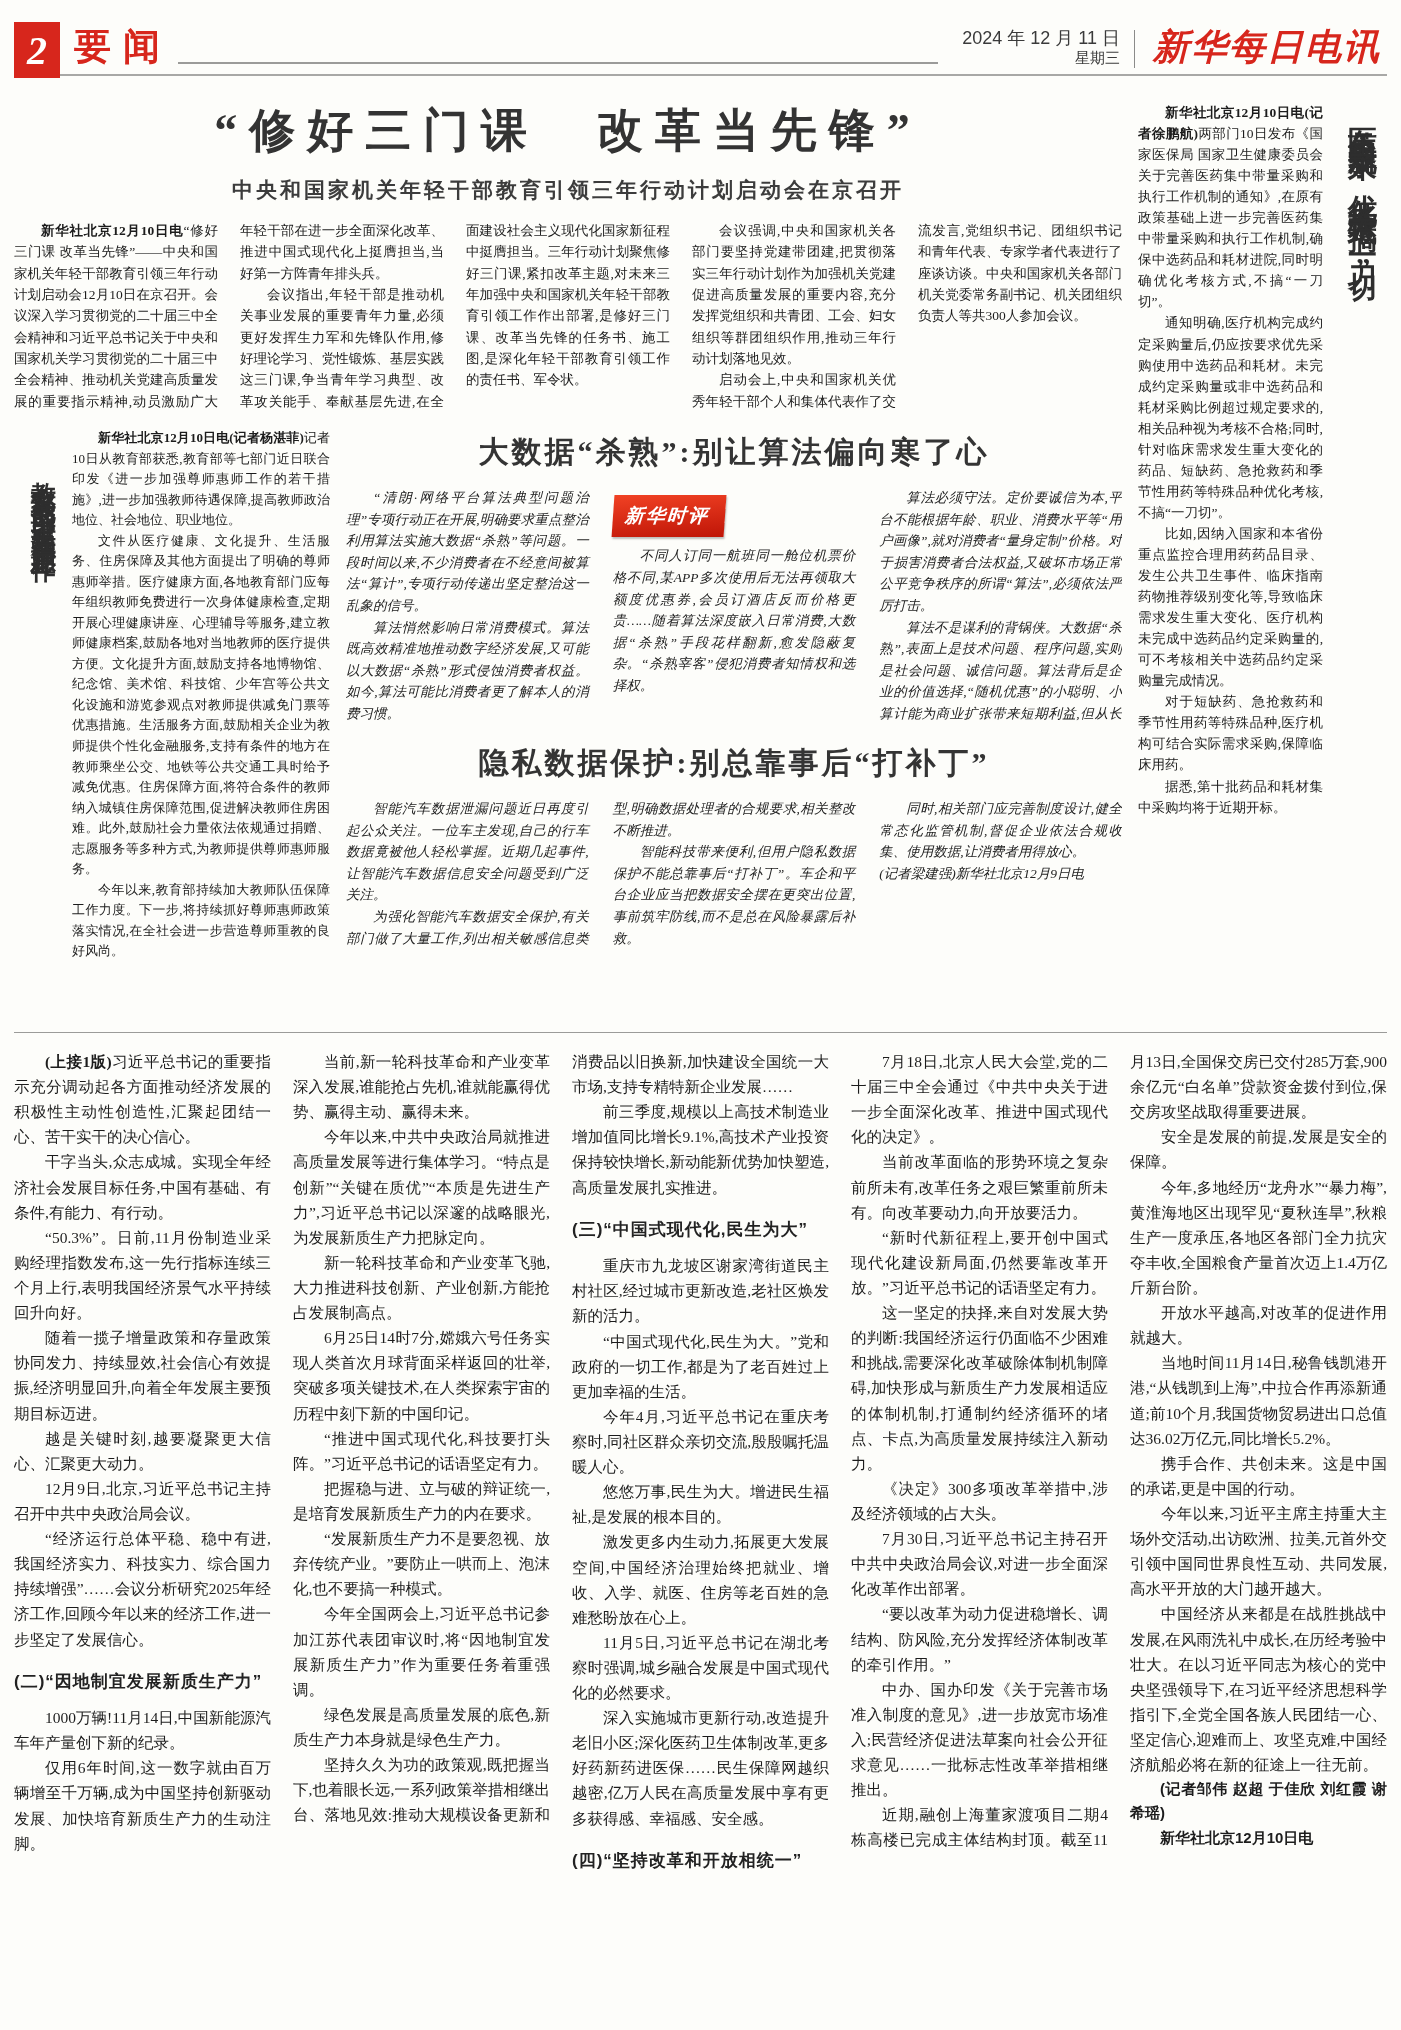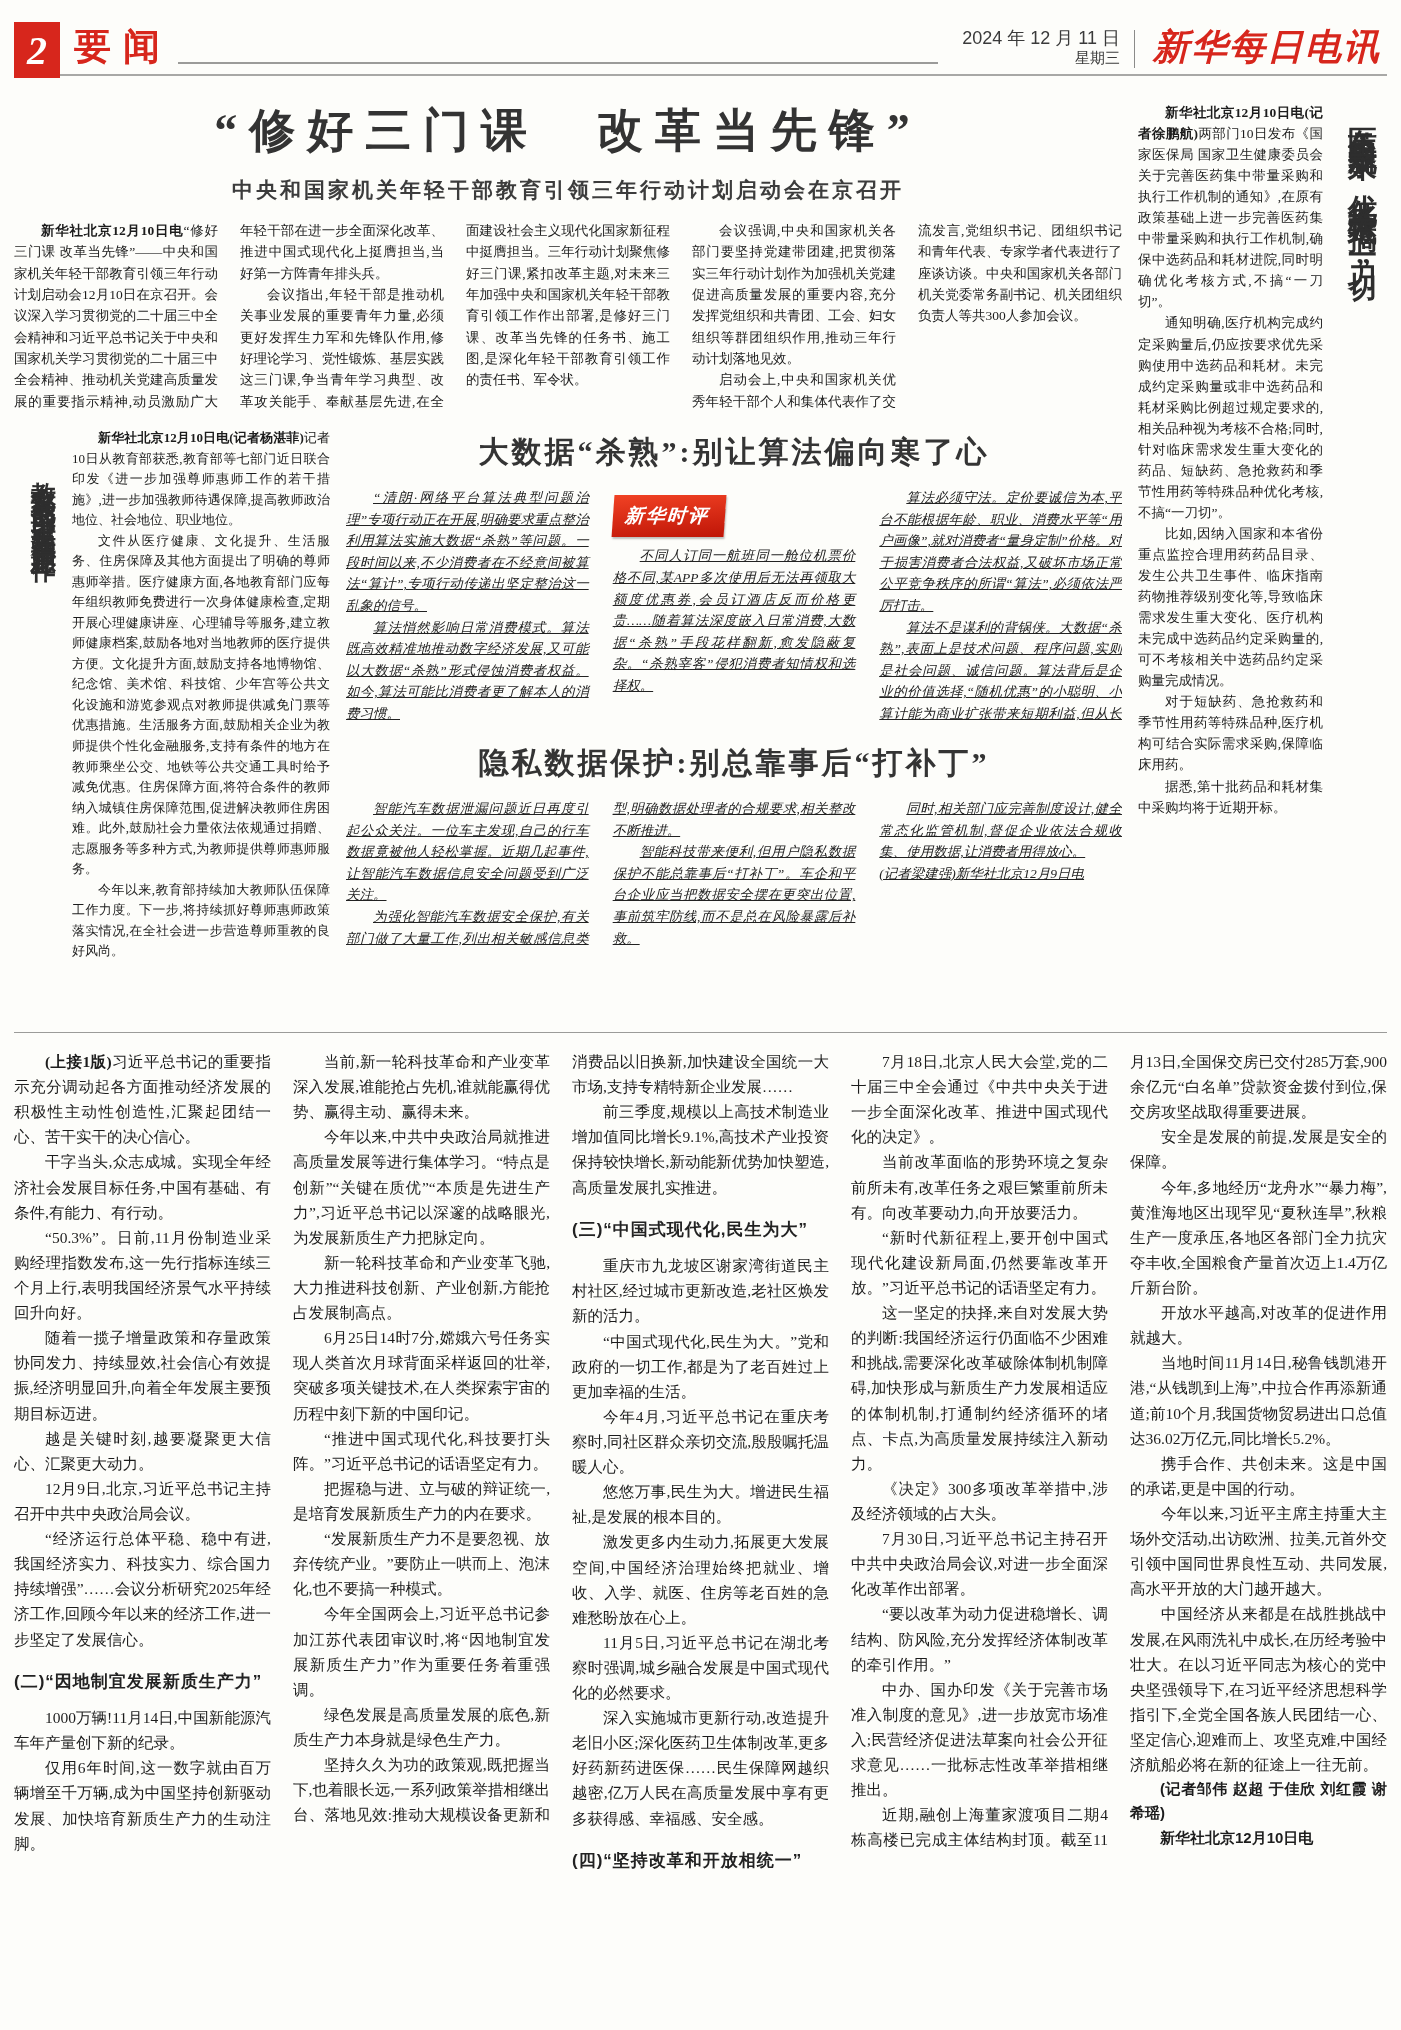--- a/index.html
+++ b/index.html
@@ -39,21 +39,21 @@
   .band { display:flex; gap:16px; margin-top:16px; }
   
   .edu { width:316px; display:flex; gap:12px; }
   .v-head { writing-mode:vertical-rl; text-orientation:upright; font-weight:bold; color:#2e2e2e; }
   .edu .v-head { width:46px; font-size:25px; letter-spacing:4px; padding-top:34px; }
   .edu-body { flex:1; height:586px; overflow:hidden; font-size:13px; line-height:1.58; }
   
   .center-blk { flex:1; }
   h3.art-head { text-align:center; font-size:30px; font-weight:bold; color:#343434;
     letter-spacing:3px; margin:4px 0 14px; }
-  .kaiti { font-style:italic; color:#222;text-decoration:underline; }
+  .kaiti { font-style:italic; color:#222; }
   .op-cols { columns:3; column-gap:24px; height:252px; overflow:hidden;
     font-size:13.5px; line-height:1.6; }
   .op-cols2 { columns:3; column-gap:24px; height:218px; overflow:hidden;
     font-size:13.5px; line-height:1.6; }
   .contents { display:contents; }
   .badge { display:inline-block; background:linear-gradient(175deg,#f14224,#bf1507);
     color:#fff; font-family:"Liberation Sans",sans-serif; font-weight:bold; font-style:italic;
     font-size:19px; letter-spacing:2px; padding:6px 16px 6px 12px; margin:8px 14px 8px 0;
     transform:skewX(-4deg); box-shadow:1px 2px 2px rgba(0,0,0,.25); }
   .byline { text-align:right; text-indent:0 !important; padding-right:4px; }

